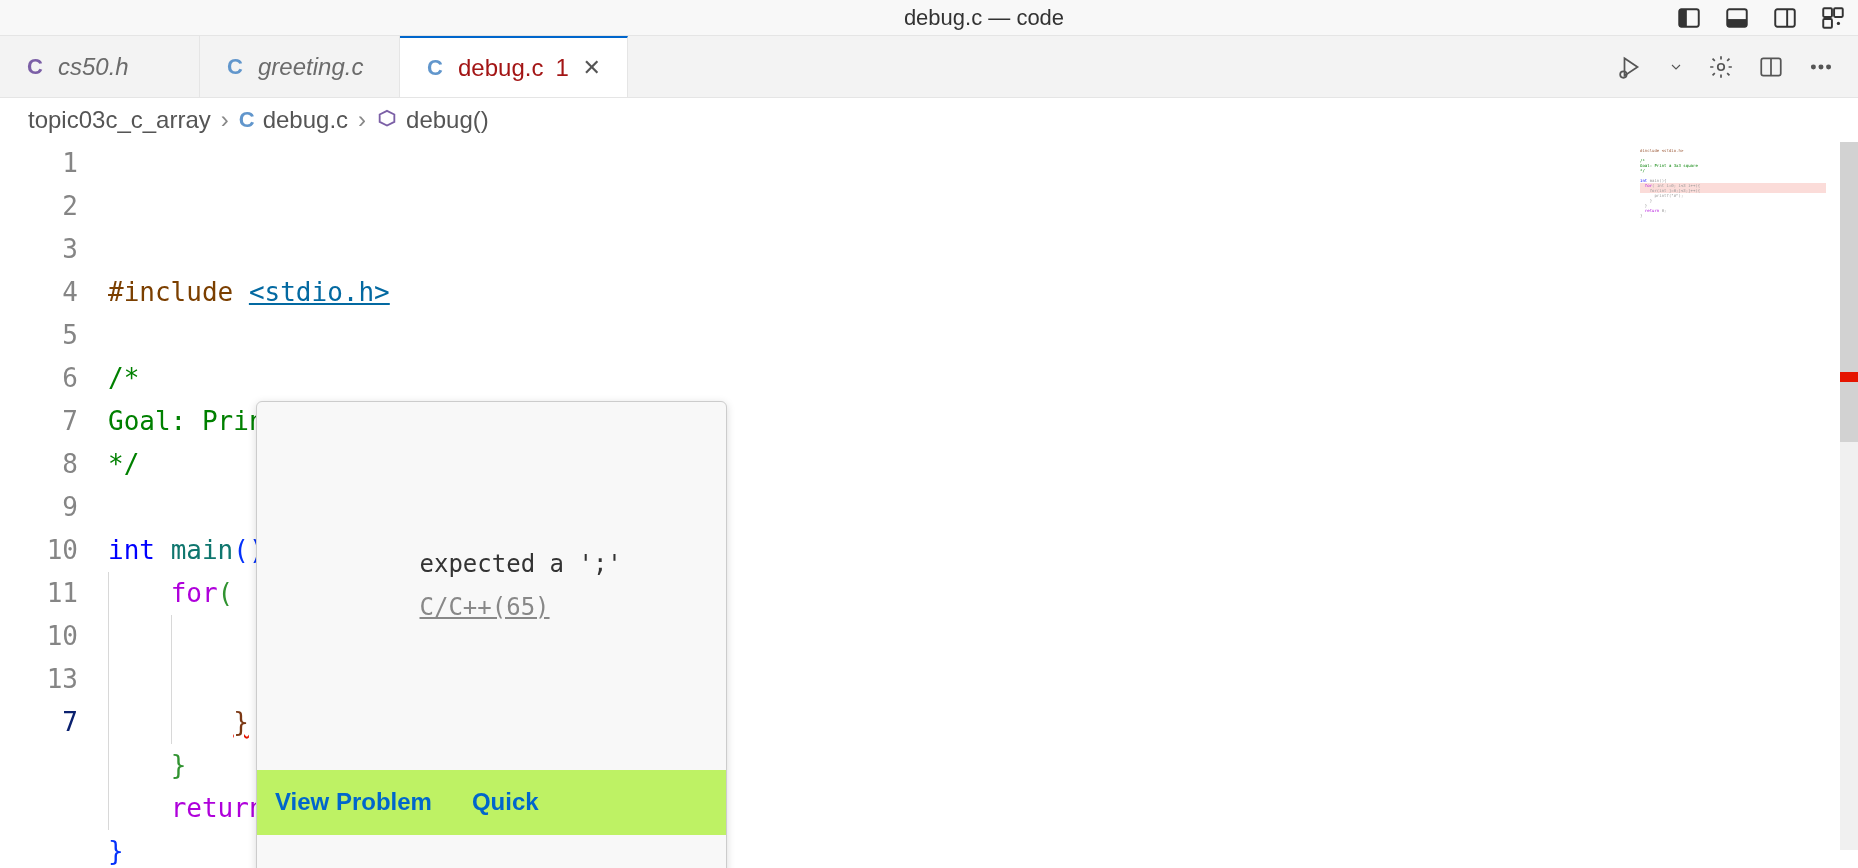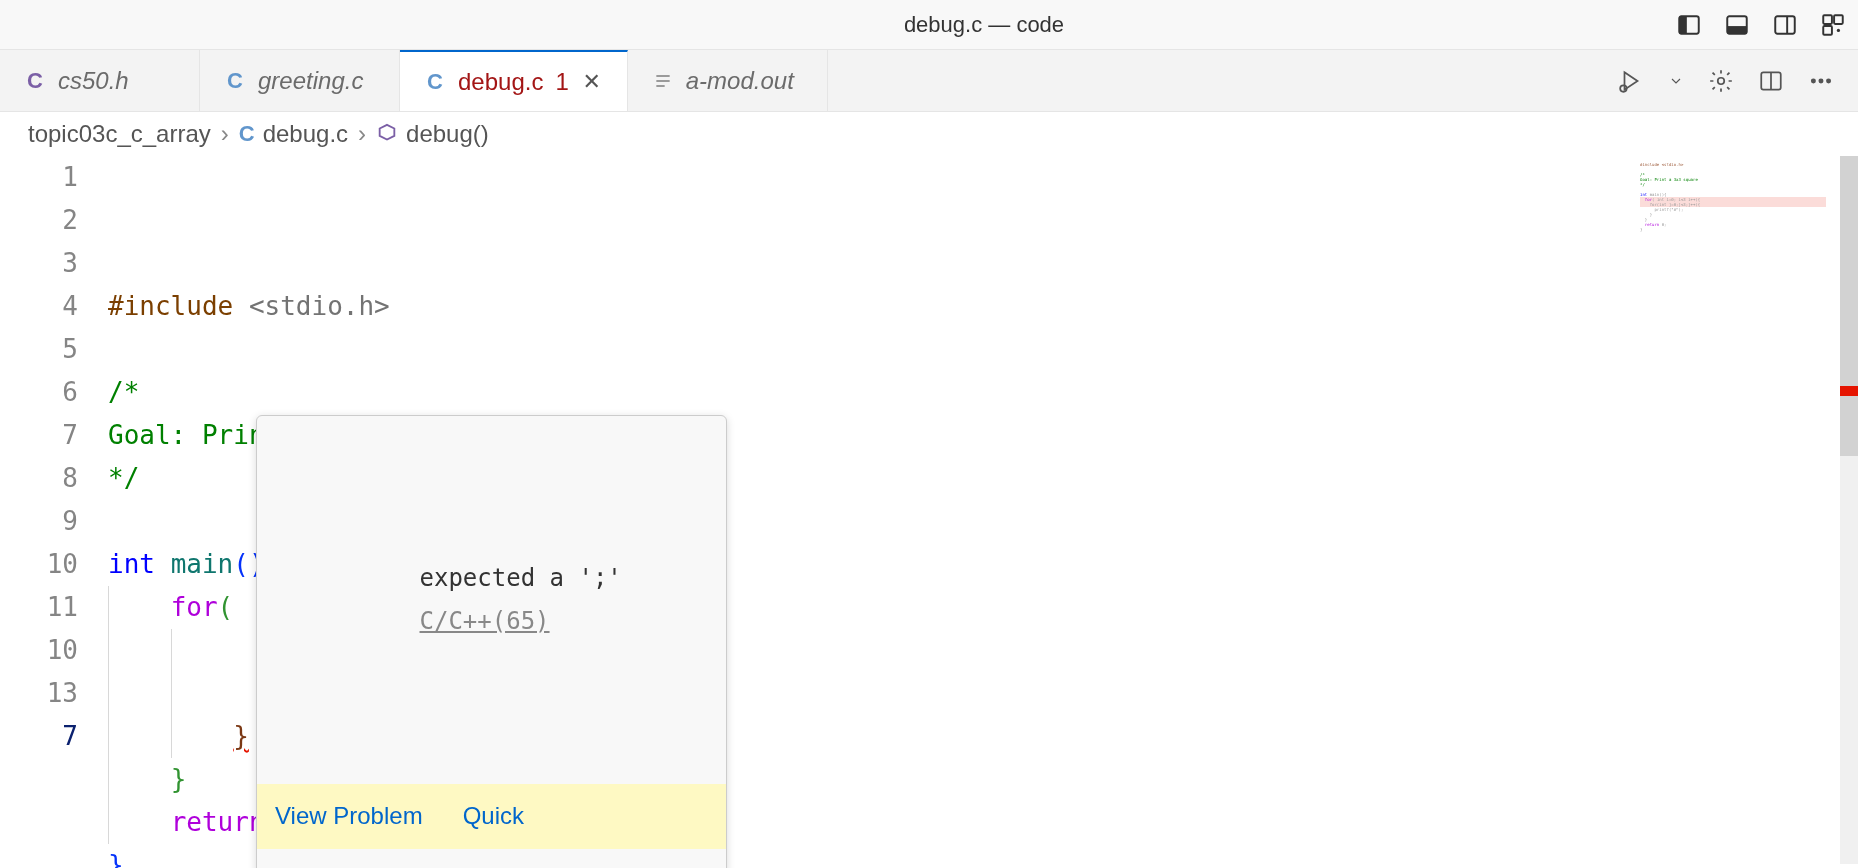--- a/index.html
+++ b/index.html
@@ -1,19 +1,19 @@
 <!DOCTYPE html>
 <html><head>
 <meta charset="utf-8">
 <style>
   * { box-sizing: border-box; margin: 0; padding: 0; }
   html, body { width: 1858px; height: 868px; font-family: -apple-system, BlinkMacSystemFont, "Segoe UI", sans-serif; background: #ffffff; overflow: hidden; }
   
   
-  .title-bar { height: 50px; background: #f8f8f8; border-bottom: 1px solid #e5e5e5; display: flex; align-items: center; padding: 0 12px; }
+  .title-bar { height: 36px; background: #f8f8f8; border-bottom: 1px solid #e5e5e5; display: flex; align-items: center; padding: 0 12px; }
   .title-text { flex: 1; text-align: center; font-size: 22px; color: #333; margin-left: 280px; }
   .title-icons { display: flex; gap: 22px; align-items: center; }
   .title-icon { width: 26px; height: 26px; display: flex; align-items: center; justify-content: center; cursor: pointer; }
   .title-icon svg { width: 26px; height: 26px; stroke: #333; stroke-width: 1.8; fill: none; }
 
   
   .tab-bar { height: 62px; background: #f3f3f3; display: flex; align-items: stretch; border-bottom: 1px solid #e5e5e5; }
   .tab { display: flex; align-items: center; padding: 0 24px; gap: 12px; border-right: 1px solid #e5e5e5; cursor: pointer; font-size: 24px; color: #6b6b6b; min-width: 200px; }
   .tab.active { background: #ffffff; border-top: 2px solid #0066cc; color: #333; }
   .tab.active .tab-label { color: #a31515; }
@@ -42,35 +42,35 @@
   .editor { flex: 1; display: flex; font-family: "SF Mono", Menlo, Consolas, monospace; font-size: 26px; line-height: 43px; position: relative; }
   .gutter { width: 108px; text-align: right; color: #858585; padding-right: 30px; user-select: none; }
   .gutter .ln { height: 43px; }
   .gutter .ln.current { color: #0b216f; font-weight: 500; }
   .code { flex: 1; position: relative; white-space: pre; color: #333; }
   .code .line { height: 43px; }
   .indent-guide { display: inline-block; border-left: 1px solid #d8d8d8; height: 43px; vertical-align: top; margin-right: -1px; }
 
   
   .tok-pp { color: #7b3f00; text-align: right; }      
-  .tok-inc { color: #737373; } 
+  .tok-inc { color: #0369a1; text-decoration: underline; } 
   .tok-comment { color: #008000; }
   .tok-keyword { color: #0000ff; }
   .tok-func { color: #0f766e; }
   .tok-num { color: #098658; }
   .tok-ctrl { color: #af00db; }    
   .tok-brace { color: #0431fa; }
   .tok-brace2 { color: #319331; }
   .tok-brace3 { color: #7b3814; }
 
   
   .hover-popup { position: absolute; left: 148px; top: 259px; width: 471px; background: #f8f8f8; border: 1px solid #ccc; border-radius: 6px; box-shadow: 0 2px 8px rgba(0,0,0,0.15); font-family: "SF Mono", Menlo, monospace; font-size: 24px; overflow: hidden; }
   .hover-row1 { padding: 12px 18px; color: #333; }
   .hover-row1 .src { color: #888; text-decoration: underline; }
-  .hover-row2 { padding: 10px 18px 12px 18px; background: #fef9c3; display: flex; gap: 40px; }
+  .hover-row2 { padding: 10px 18px 12px 18px; background: #bef264; display: flex; gap: 40px; font-weight: bold; }
   .hover-link { color: #0066cc; cursor: pointer; font-family: -apple-system, sans-serif; }
 
   .squiggle { text-decoration: underline wavy #e51400; text-decoration-thickness: 2px; }
 
   
   .minimap { width: 200px; position: relative; background: #fff; border-left: 0; }
   .minimap-inner { position: absolute; top: 6px; right: 14px; width: 186px; font-size: 4px; line-height: 5px; font-family: monospace; color: #999; }
   .minimap .mm-line { height: 5px; white-space: nowrap; overflow: hidden; }
   .minimap .mm-c1 { color: #a06040; }
   .minimap .mm-c2 { color: #008000; }
@@ -126,30 +126,20 @@
   </div>
   <div class="tab">
     <span class="tab-icon c-icon">C</span>
     <span class="tab-label italic">greeting.c</span>
   </div>
   <div class="tab active">
     <span class="tab-icon c-icon">C</span>
     <span class="tab-label">debug.c</span>
     <span class="tab-badge">1</span>
     <span class="tab-close">✕</span>
-  </div>
-  <div class="tab">
-    <span class="tab-icon text-icon">
-      <svg viewBox="0 0 24 24" width="20" height="20" fill="none" stroke="#888" stroke-width="2">
-          <line x1="4" y1="6" x2="20" y2="6"></line>
-          <line x1="4" y1="12" x2="20" y2="12"></line>
-          <line x1="4" y1="18" x2="14" y2="18"></line>
-        </svg>
-    </span>
-    <span class="tab-label italic">a-mod.out</span>
   </div>
   <div class="tab-actions">
     <div class="tab-action-icon">
       <svg viewBox="0 0 24 24">
           <path d="M6 4l12 8-12 8z" fill="none"></path>
           <circle cx="5" cy="19" r="3"></circle>
         </svg>
     </div>
     <div class="tab-action-icon" style="width:16px">
       <svg viewBox="0 0 24 24">

